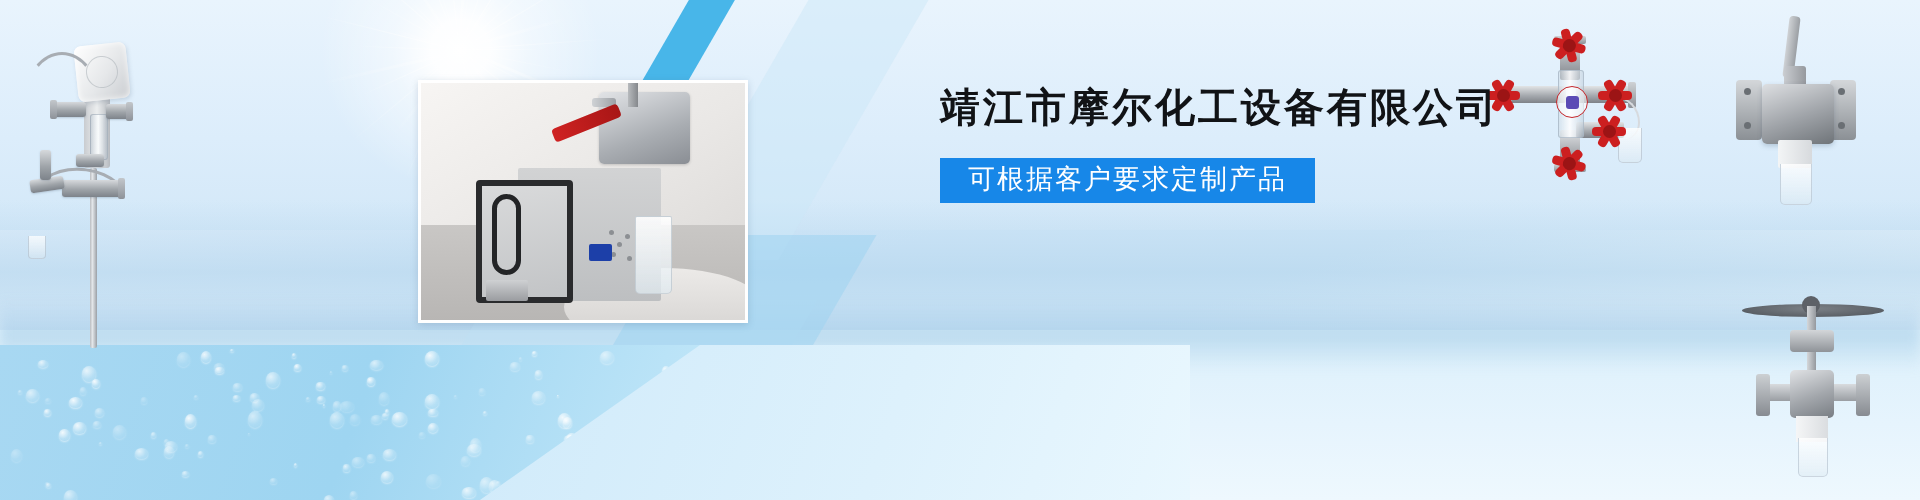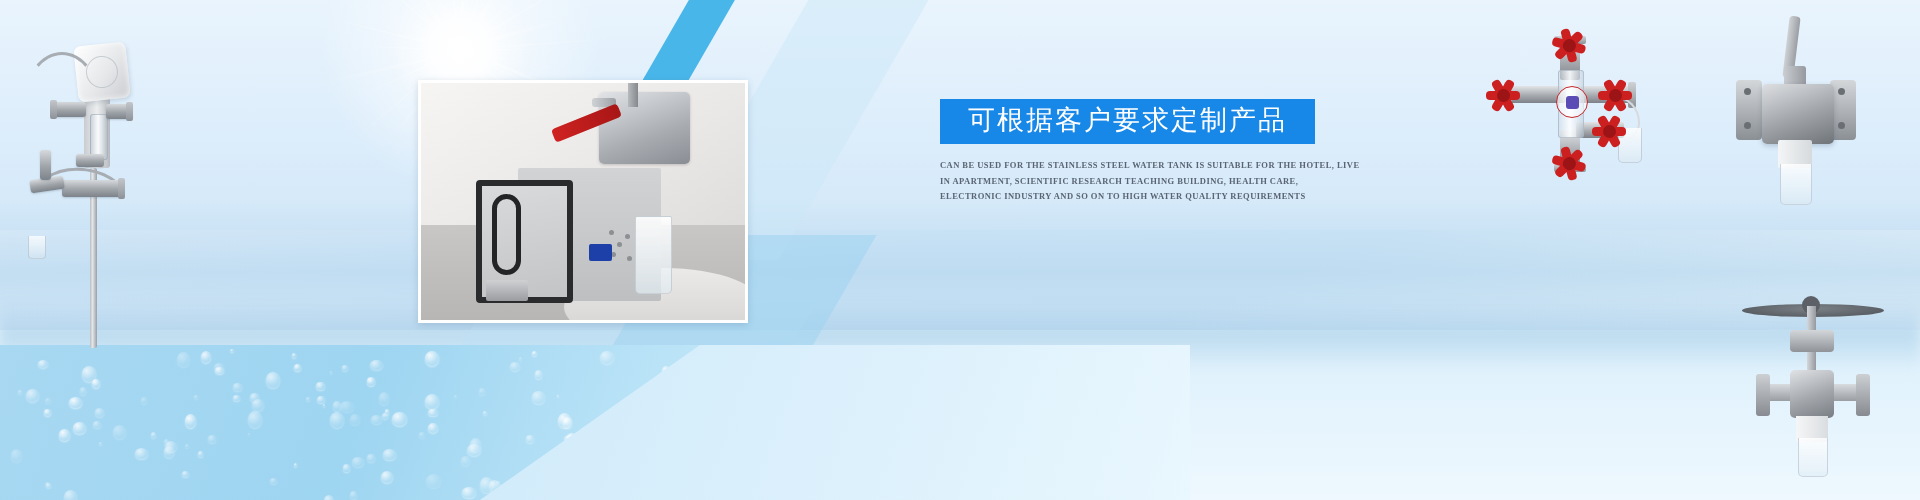--- a/index.html
+++ b/index.html
@@ -171,21 +171,21 @@
   .textblock{position:absolute;left:940px;top:86px;width:660px;}
   .company{font-family:"Liberation Serif",serif;font-weight:700;font-size:40px;line-height:1.1;
     color:#111316;letter-spacing:3px;white-space:nowrap;}
   .bar-blue{display:inline-block;background:#1787e8;color:#fff;font-weight:700;
     font-size:34px;line-height:1;padding:9px 14px 11px;letter-spacing:2px;white-space:nowrap;
     margin-top:14px;}
   .bar-light{display:inline-block;background:linear-gradient(90deg,rgba(233,243,252,.92),rgba(215,234,249,.82));
     color:#1a1d21;font-size:25px;line-height:1;padding:8px 12px 10px;letter-spacing:1px;white-space:nowrap;
     margin-top:13px;}
   .bar-blue2{display:inline-block;background:#1787e8;color:#fff;font-size:27px;line-height:1;
-    padding:8px 28px 10px;letter-spacing:2px;white-space:nowrap;margin-top:13px;}
+    padding:8px 28px 10px;letter-spacing:2px;white-space:nowrap;margin-top:28px;}
   .eng{margin-top:14px;width:420px;color:#5a6472;font-family:"Liberation Serif",serif;
     font-size:8.5px;line-height:1.85;letter-spacing:.45px;font-weight:700;}
 
   
   .watermark{position:absolute;left:212px;top:452px;font-family:"Liberation Serif",serif;
     font-weight:700;font-style:italic;font-size:36px;letter-spacing:1px;color:rgba(255,255,255,.55);
     text-shadow:1px 1px 0 rgba(120,160,195,.55),-1px -1px 0 rgba(255,255,255,.85);}
   .watermark sup{font-size:15px;font-style:normal;vertical-align:super;}
 </style>
 </head>
@@ -498,18 +498,18 @@
     <div class="bv-arm" style="left:30px;"></div>
     <div class="bv-arm" style="left:96px;"></div>
     <div class="bv-fl" style="left:18px;"></div>
     <div class="bv-fl" style="left:118px;"></div>
     <div class="bv-body"></div>
     <div class="bv-cyl"></div>
     <div class="bv-glass"></div>
   </div>
 
   <div class="textblock">
+    <div class="company">靖江市摩尔化工设备有限公司</div>
     <div><span class="bar-blue2">可根据客户要求定制产品</span></div>
-    <div class="eng">CAN BE USED FOR THE STAINLESS STEEL WATER TANK IS SUITABLE FOR THE HOTEL, LIVE IN APARTMENT, SCIENTIFIC RESEARCH TEACHING BUILDING, HEALTH CARE, ELECTRONIC INDUSTRY AND SO ON TO HIGH WATER QUALITY REQUIREMENTS</div>
   </div>
 
 
 </div>
 
 </body></html>

